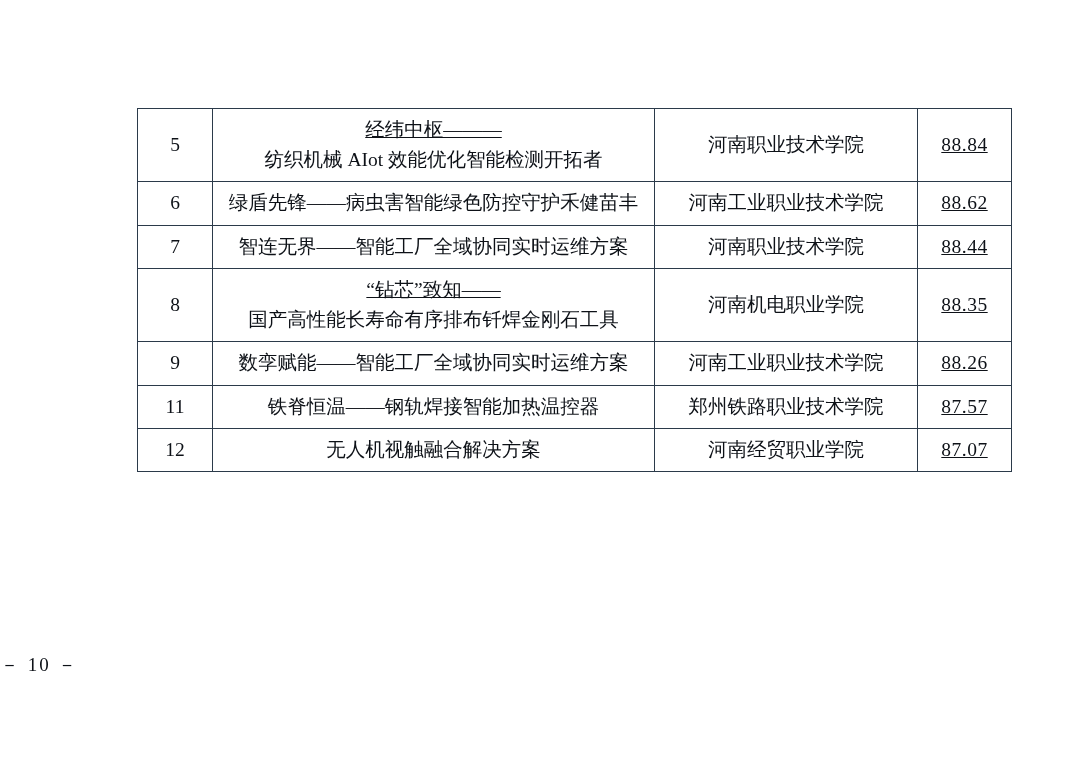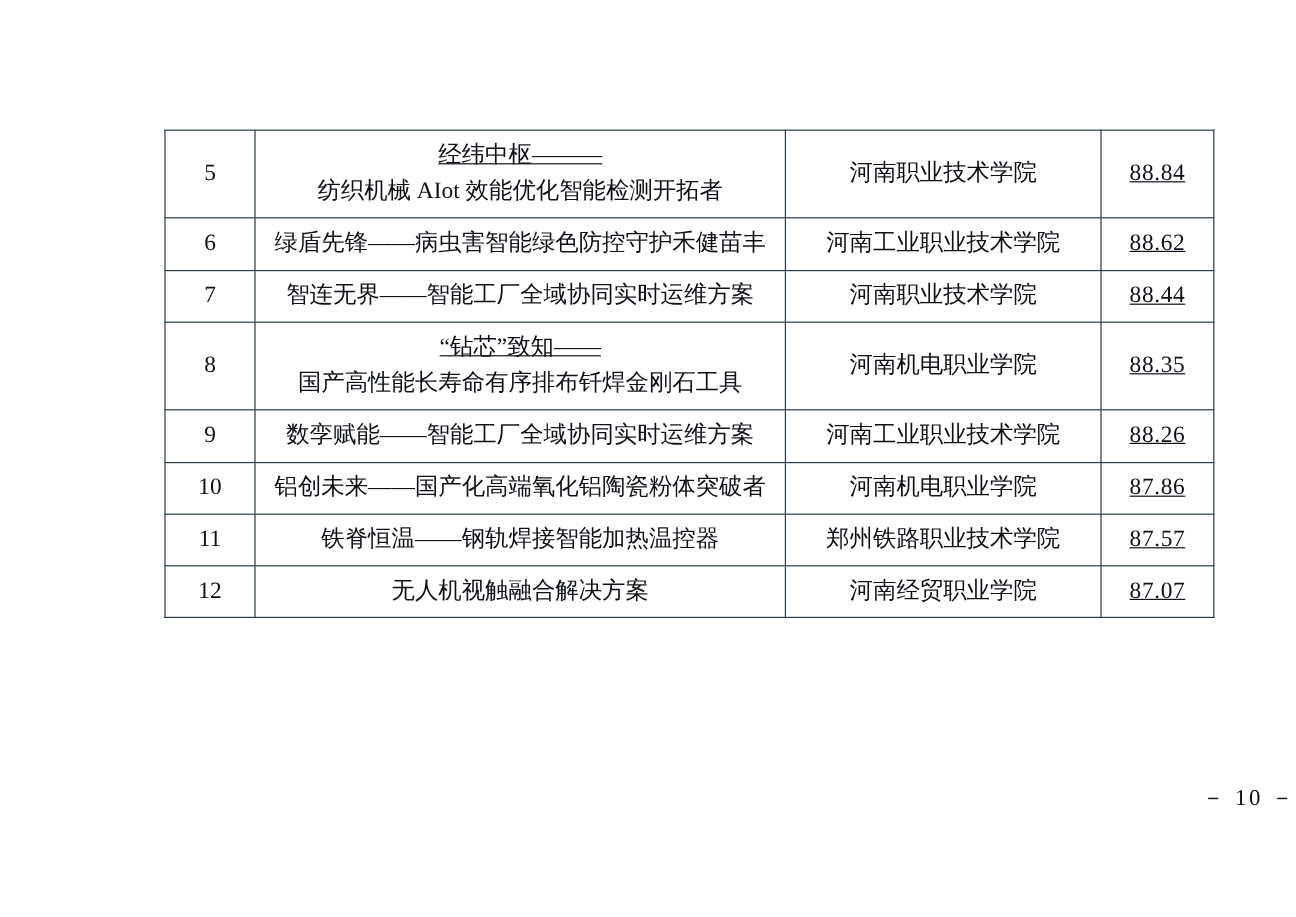--- a/index.html
+++ b/index.html
@@ -66,21 +66,21 @@
   }
   .two-line td {
     padding-top: 10px;
     padding-bottom: 10px;
   }
   .page-number {
     position: absolute;
     left: 0;
     right: 0;
     top: 652px;
-    text-align: right;
+    text-align: left;
     font-size: 19px;
     letter-spacing: 2px;
     color: #0d1117;
   }
 </style>
 </head>
 <body>
 
 <div class="page">
 
@@ -122,26 +122,20 @@
           <td class="col-score">88.35</td>
         </tr>
 
         <tr>
           <td class="col-index">9</td>
           <td class="col-title">数孪赋能——智能工厂全域协同实时运维方案</td>
           <td class="col-org">河南工业职业技术学院</td>
           <td class="col-score">88.26</td>
         </tr>
 
-        <tr>
-          <td class="col-index">10</td>
-          <td class="col-title">铝创未来——国产化高端氧化铝陶瓷粉体突破者</td>
-          <td class="col-org">河南机电职业学院</td>
-          <td class="col-score">87.86</td>
-        </tr>
 
         <tr>
           <td class="col-index">11</td>
           <td class="col-title">铁脊恒温——钢轨焊接智能加热温控器</td>
           <td class="col-org">郑州铁路职业技术学院</td>
           <td class="col-score">87.57</td>
         </tr>
 
         <tr>
           <td class="col-index">12</td>

